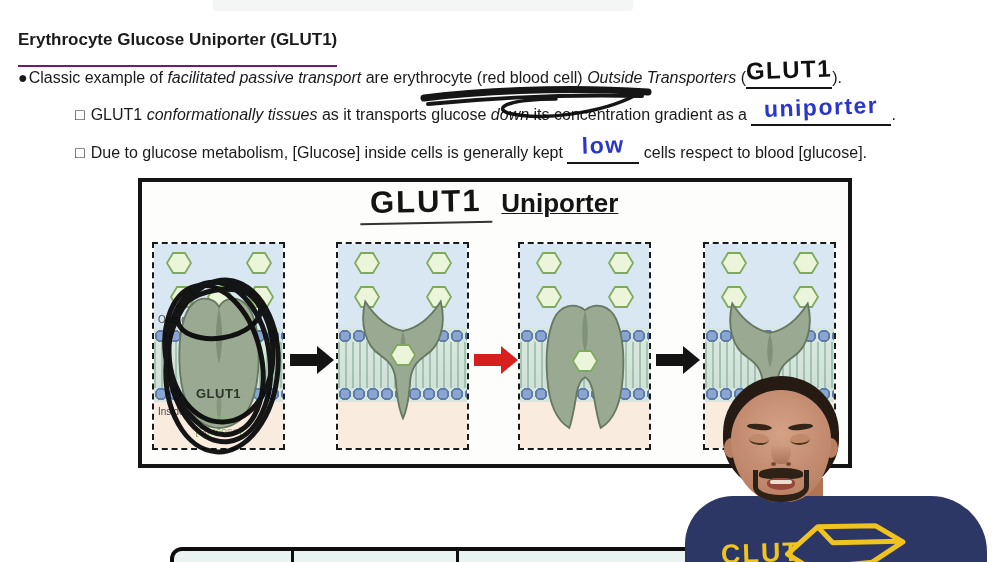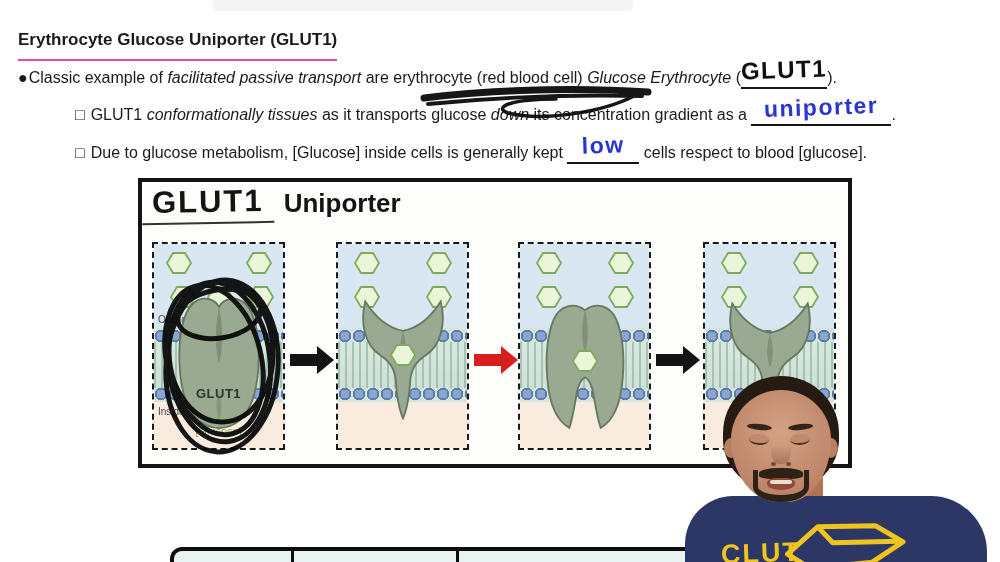--- a/index.html
+++ b/index.html
@@ -3,34 +3,34 @@
 <meta charset="utf-8">
 <style>
   html,body{margin:0;padding:0;}
   .stage{position:relative;width:1000px;height:562px;background:#ffffff;overflow:hidden;
          font-family:"Liberation Sans", sans-serif;color:#1a1a1a;}
   .nowrap{white-space:nowrap;}
   
   .top-banner{position:absolute;left:213px;top:0;width:420px;height:11px;background:#f4f6f6;border-radius:0 0 4px 4px;}
   
   .heading{position:absolute;left:18px;top:30px;font-size:17px;font-weight:bold;}
-  .heading span{border-bottom:2px solid #ec4899;padding-bottom:10px;}
+  .heading span{border-bottom:2px solid #701a75;padding-bottom:16px;}
   .line{position:absolute;font-size:16px;}
   .b1{left:18px;top:69px;}
   .s1{left:75px;top:106px;}
   .s2{left:75px;top:144px;}
   .s3{left:75px;top:506px;}
   .marker{margin-right:6px;}
   .blank{display:inline-block;border-bottom:2px solid #151515;height:18px;text-align:center;vertical-align:baseline;}
   .hw{display:inline-block;font-weight:600;letter-spacing:1.5px;transform:rotate(-2deg) translateY(-5px);line-height:10px;}
   .hw-black{color:#101010;font-size:24px;}
   .hw-blue{color:#2a35cc;font-size:23px;}
   
   .dbox{position:absolute;left:138px;top:178px;width:714px;height:290px;border:4px solid #141414;background:#fdfdfc;box-sizing:border-box;}
-  .d-title{position:absolute;left:0;right:12px;top:2px;text-align:left;}
+  .d-title{position:absolute;left:0;right:12px;top:2px;text-align:center;text-decoration:underline;}
   .d-title .hw-title{display:inline-block;font-size:31px;font-weight:600;letter-spacing:2px;color:#141414;border-bottom:2.5px solid #333;padding:0 10px 2px 10px;transform:rotate(-1deg);}
   .d-title .print-title{font-size:26px;font-weight:bold;margin-left:10px;color:#141414;}
   .panel{position:absolute;top:60px;width:133px;height:208px;border:2px dashed #1a1a1a;box-sizing:border-box;}
   .p1{left:10px;} .p2{left:194px;} .p3{left:376px;} .p4{left:561px;}
   .p-out{position:absolute;left:0;right:0;top:0;height:84px;background:#d9e7f2;}
   .p-in{position:absolute;left:0;right:0;top:158px;bottom:0;background:#f9ecdf;}
   .p-mem{position:absolute;left:0;right:0;top:84px;height:74px;background:#d6e6dc;}
   .tails{position:absolute;left:0;right:0;top:14px;bottom:14px;
          background:repeating-linear-gradient(90deg, rgba(124,167,146,.55) 0 2px, rgba(0,0,0,0) 2px 7px),
                     linear-gradient(#d9e8de,#cfe0d6);}
@@ -86,21 +86,21 @@
 </head>
 <body>
 
 <div class="stage">
 
   <div class="top-banner"></div>
 
   <div class="heading"><span>Erythrocyte Glucose Uniporter (GLUT1)</span></div>
 
   <div class="line b1 nowrap">
-    <span class="marker" style="margin-right:1px">●</span><span>Classic example of </span><i>facilitated passive transport</i><span> are erythrocyte (red blood cell) </span><i>Glucose Erythrocyte</i><span> (</span><span class="blank" style="min-width:86px"><span class="hw hw-black">GLUT1</span></span><span>).</span>
+    <span class="marker" style="margin-right:1px">●</span><span>Classic example of </span><i>facilitated passive transport</i><span> are erythrocyte (red blood cell) </span><i>Outside Transporters</i><span> (</span><span class="blank" style="min-width:86px"><span class="hw hw-black">GLUT1</span></span><span>).</span>
   </div>
 
   <div class="line s1 nowrap">
     <span class="marker">□</span><span>GLUT1 </span><i>conformationally tissues</i><span> as it transports glucose </span><i>down</i><span> its concentration gradient as a </span><span class="blank" style="min-width:140px"><span class="hw hw-blue">uniporter</span></span><span>.</span>
   </div>
 
   <div class="line s2 nowrap">
     <span class="marker">□</span><span>Due to glucose metabolism, [Glucose] inside cells is generally kept </span><span class="blank" style="min-width:72px"><span class="hw hw-blue">low</span></span><span> cells respect to blood [glucose].</span>
   </div>
 

